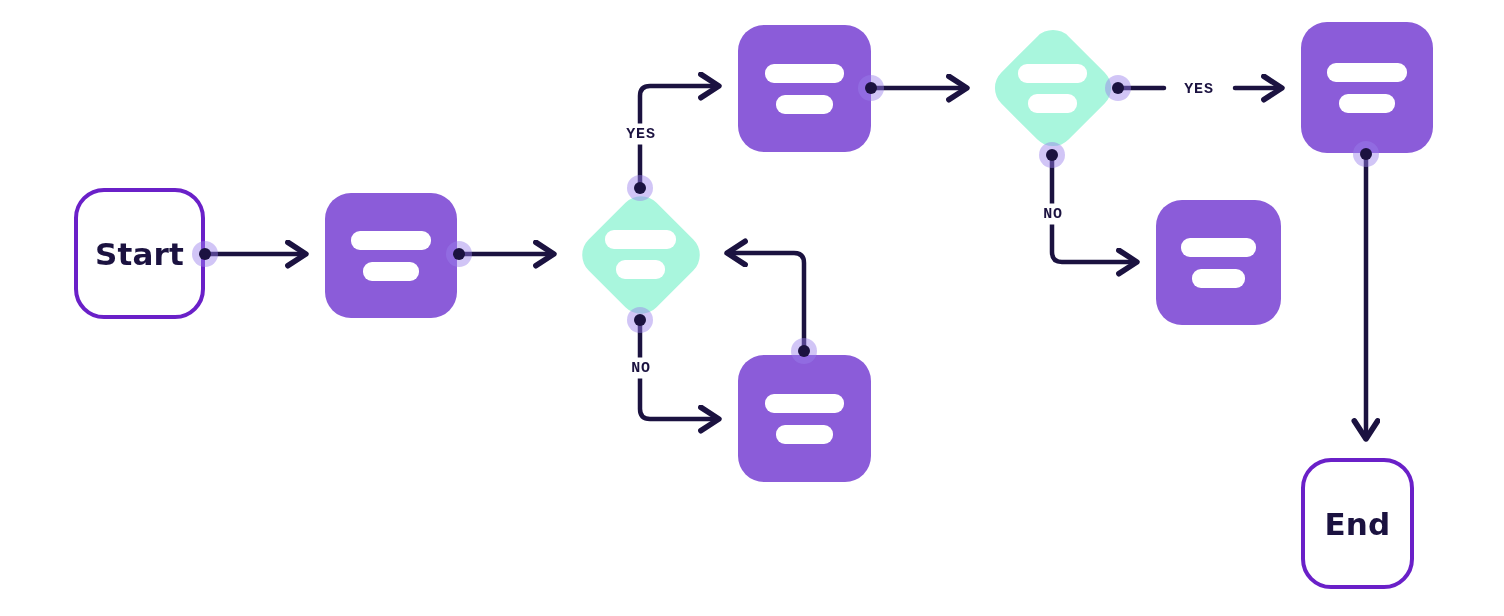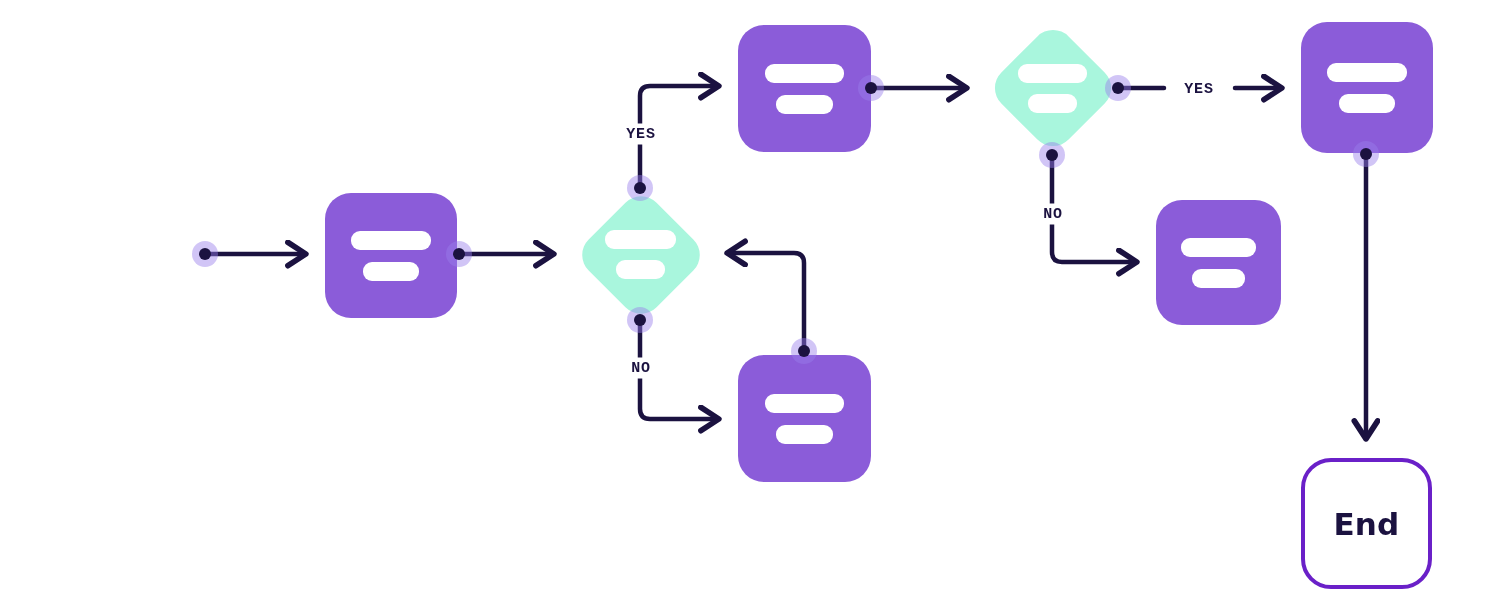--- a/index.html
+++ b/index.html
@@ -150,20 +150,23 @@
 
       <path d="M1118,88 L1164,88"></path>
       <path d="M1235,88 L1281,88" marker-end="url(#arrow)"></path>
 
       <path d="M1052,155 L1052,252 Q1052,262 1062,262 L1136,262" marker-end="url(#arrow)"></path>
 
       <path d="M1366,154 L1366,438" marker-end="url(#arrow)"></path>
     </g>
   </svg>
 
+  <div class="node terminator" style="left:74px; top:188px; width:131px; height:131px;">
+    <span class="terminator-label">Start</span>
+  </div>
 
   <div class="node process" style="left:325px; top:193px; width:132px; height:125px;">
     <div class="bar bar-wide"></div>
     <div class="bar bar-narrow"></div>
   </div>
 
   <div class="node decision" style="left:573px; top:187px; width:135px; height:135px;">
     <div class="decision-shape" style="width:96px; height:96px;"></div>
     <div class="decision-inner">
       <div class="bar bar-wide"></div>
@@ -192,21 +195,21 @@
   <div class="node process" style="left:1156px; top:200px; width:125px; height:125px;">
     <div class="bar bar-wide"></div>
     <div class="bar bar-narrow"></div>
   </div>
 
   <div class="node process" style="left:1301px; top:22px; width:132px; height:131px;">
     <div class="bar bar-wide"></div>
     <div class="bar bar-narrow"></div>
   </div>
 
-  <div class="node terminator" style="left:1301px; top:458px; width:131px; height:131px;">
+  <div class="node terminator" style="left:1301px; top:458px; width:113px; height:131px;">
     <span class="terminator-label">End</span>
   </div>
 
   <div class="port" style="left:205px;  top:254px;"></div>
   <div class="port" style="left:459px;  top:254px;"></div>
   <div class="port" style="left:640px;  top:188px;"></div>
   <div class="port" style="left:640px;  top:320px;"></div>
   <div class="port" style="left:871px;  top:88px;"></div>
   <div class="port" style="left:804px;  top:351px;"></div>
   <div class="port" style="left:1118px; top:88px;"></div>

